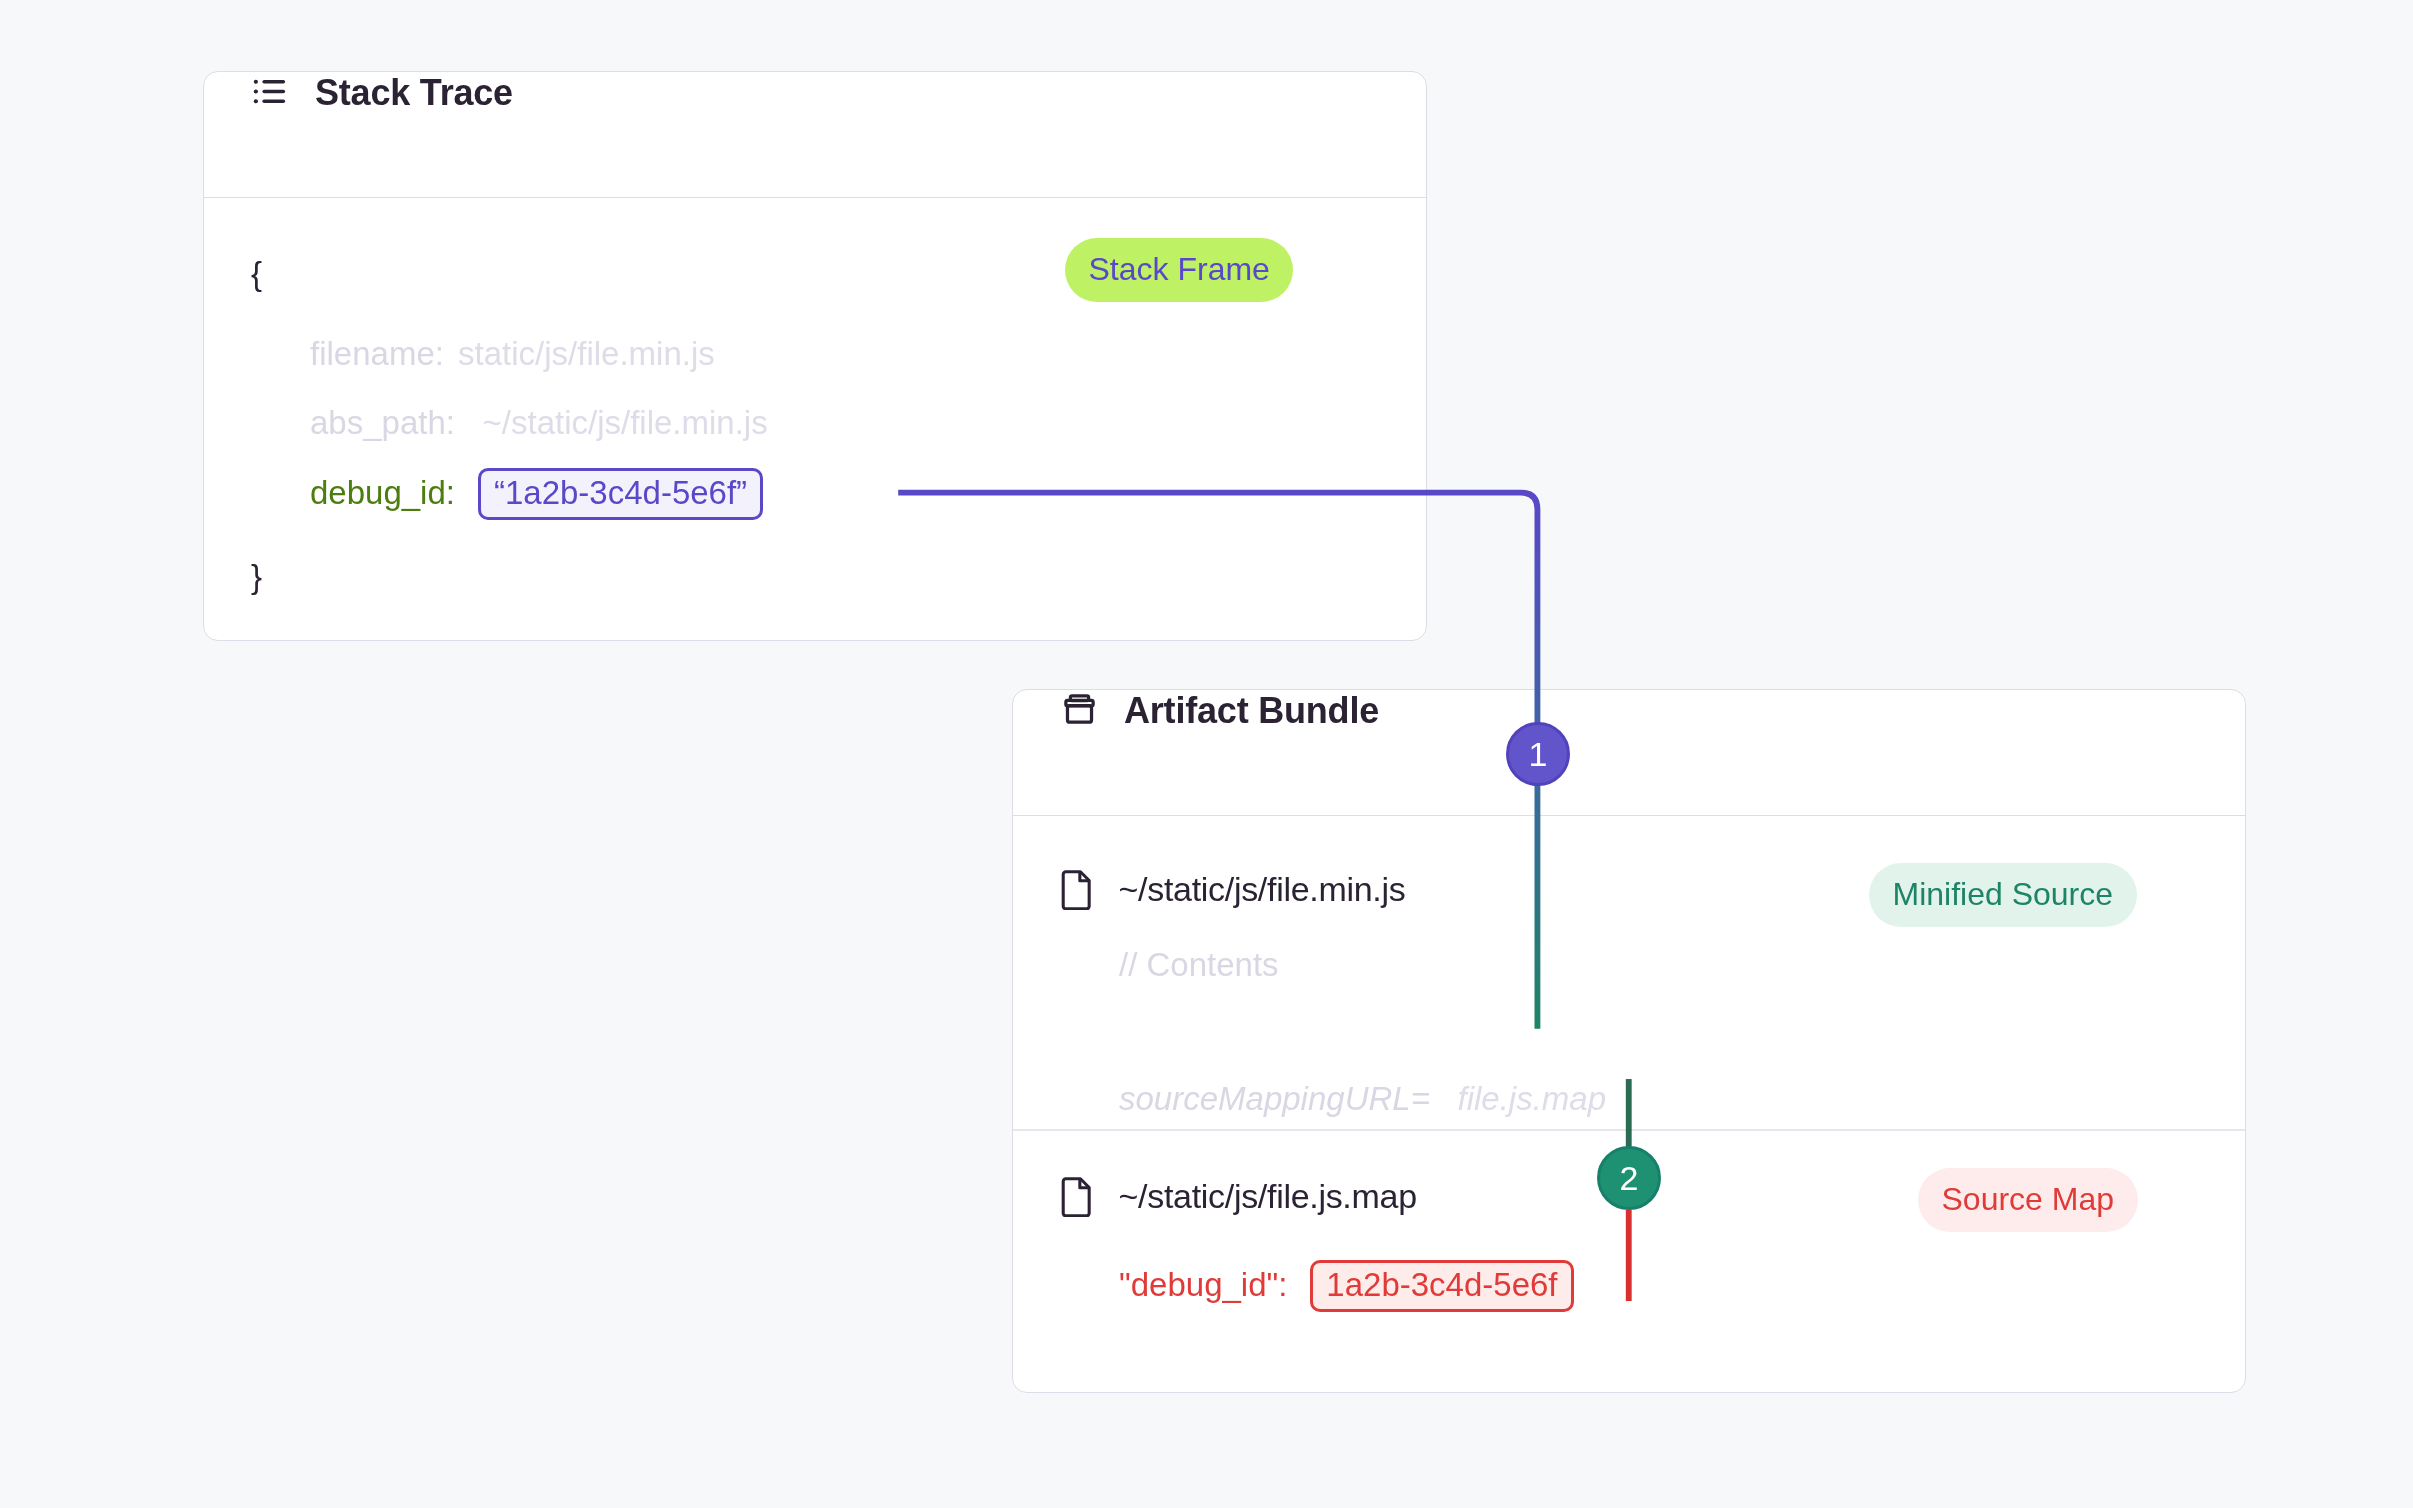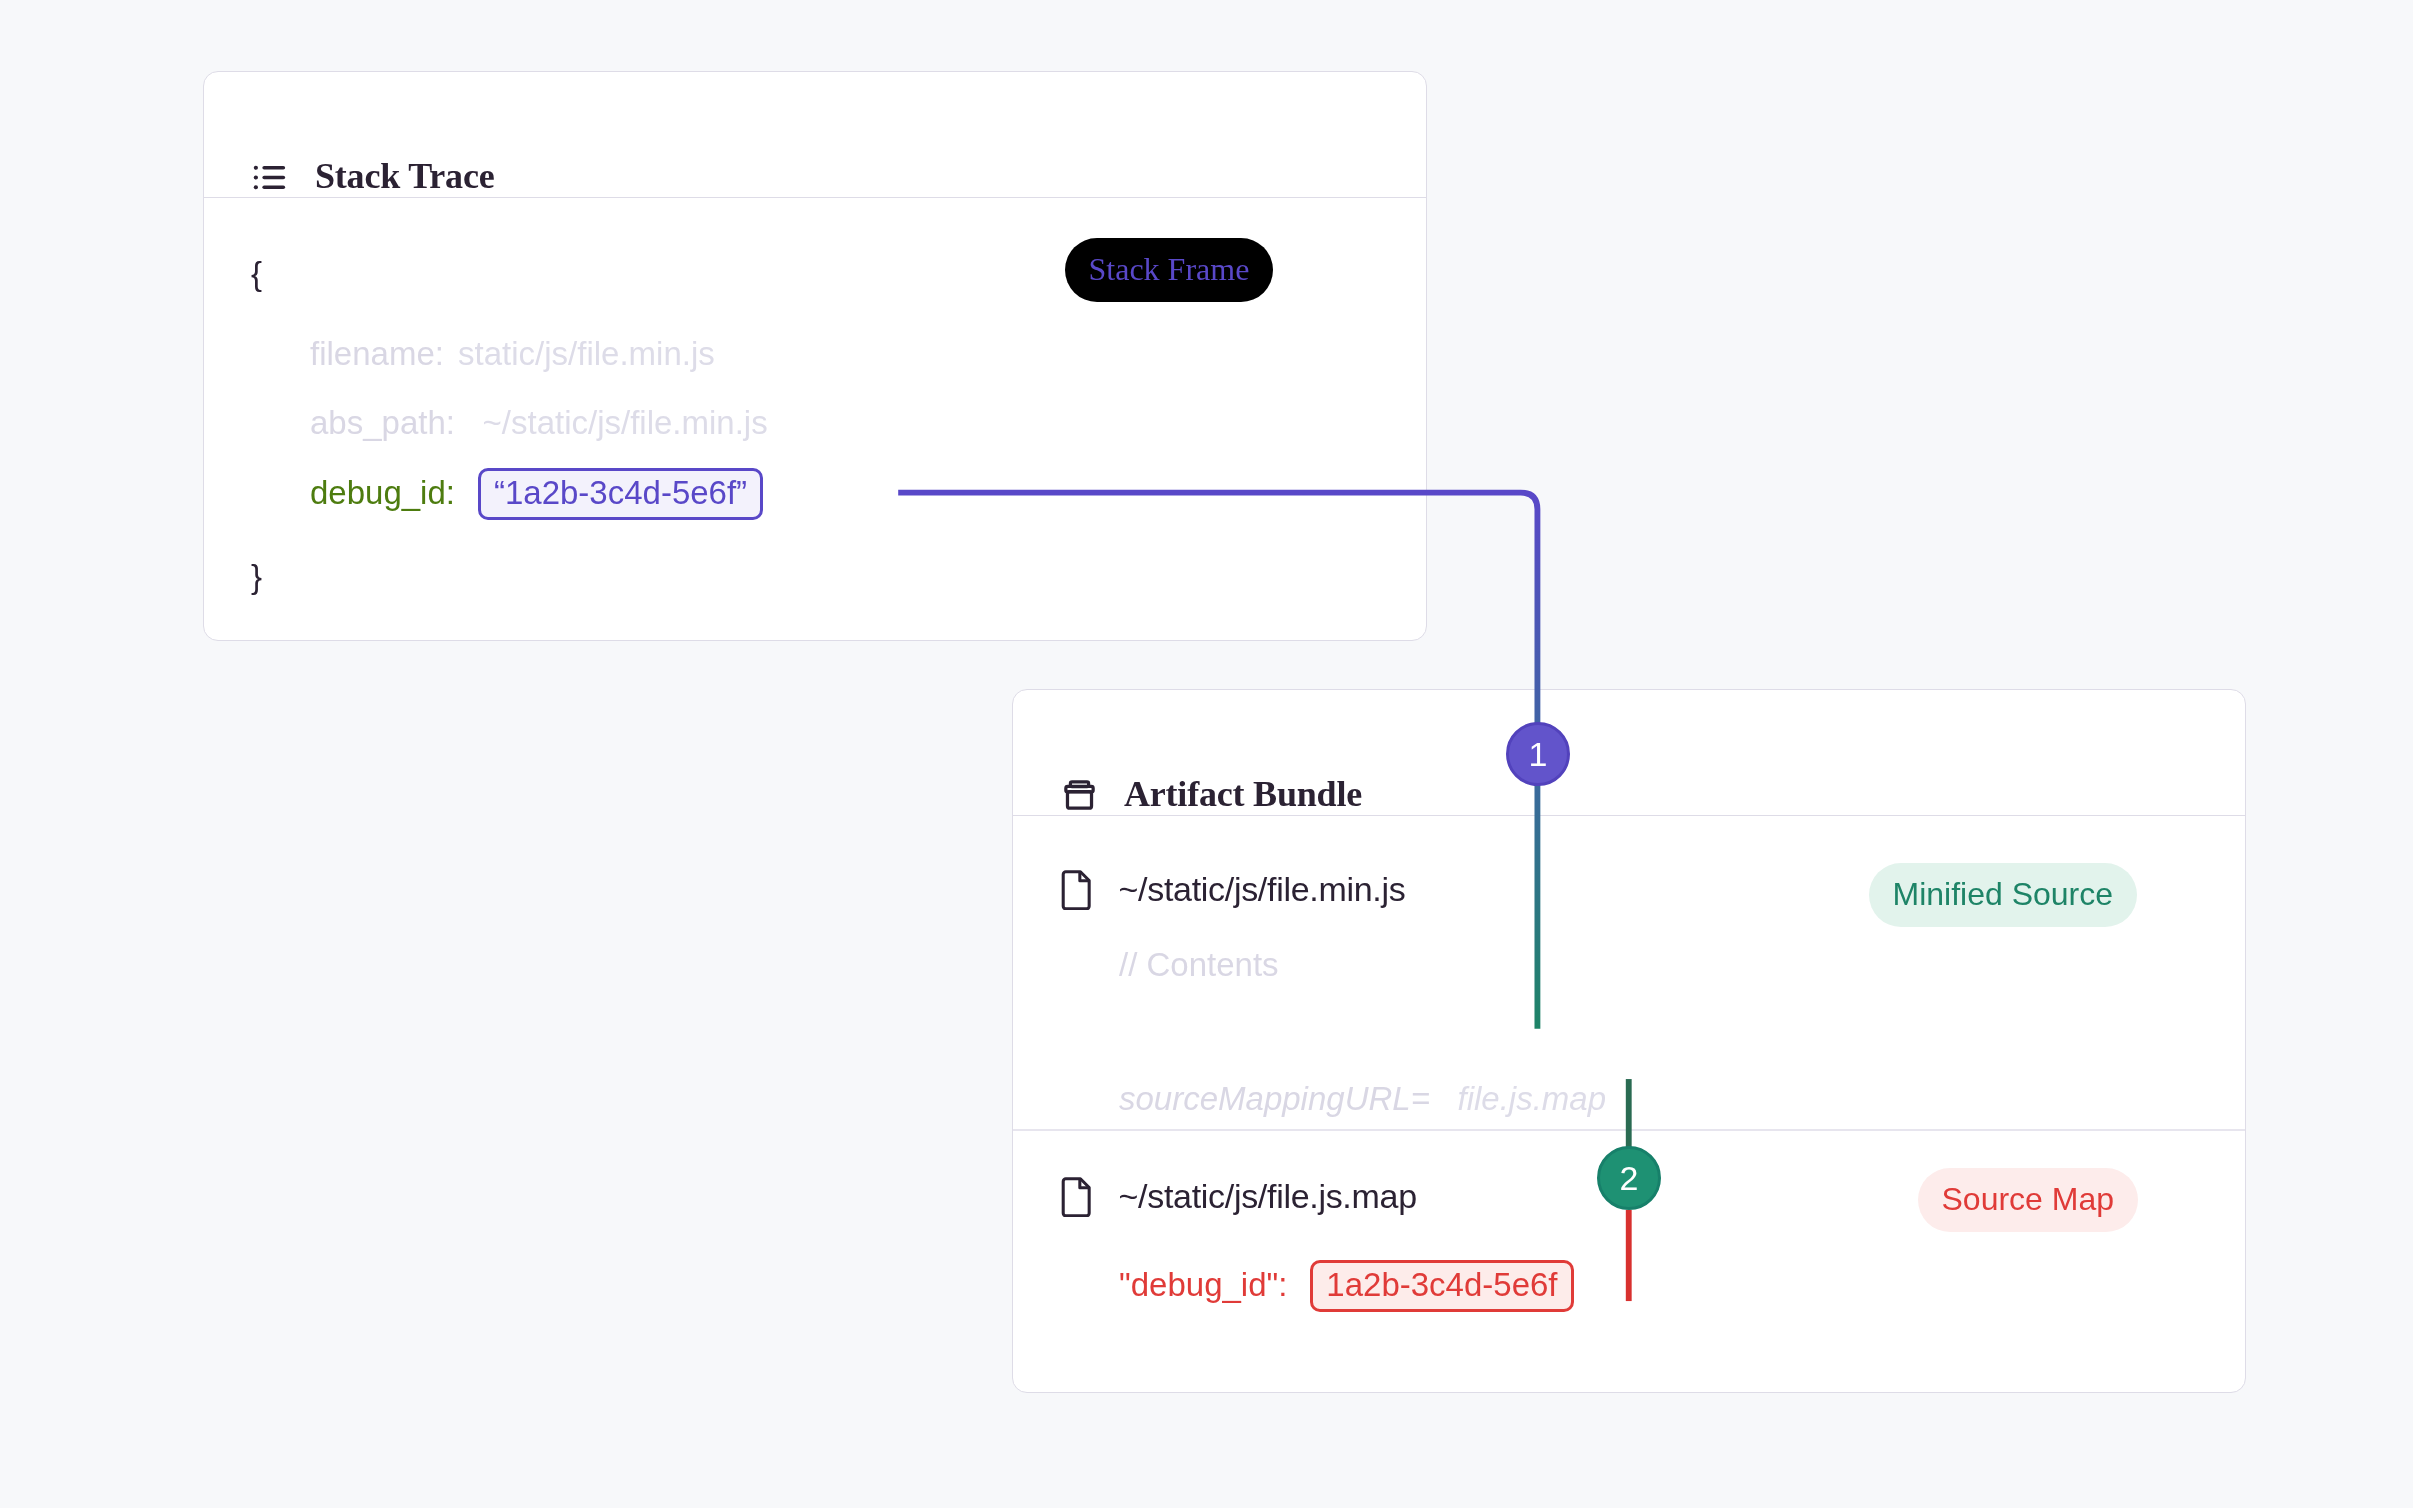--- a/index.html
+++ b/index.html
@@ -26,26 +26,25 @@
   .card {
     position: absolute;
     background: #FFFFFF;
     border: 1.7px solid #DEDCE7;
     border-radius: 15px;
     box-sizing: border-box;
     z-index: 3;
   }
   .card-header {
     display: flex;
-    align-items: flex-end;
+    align-items: flex-start;
     height: 126px;
     padding-left: 47px;
     border-bottom: 1.7px solid #DEDCE7;
     box-sizing: border-box;
-    font-family: Liberation Serif, serif;
   }
   .card-title {
     font-size: 36px;
     font-weight: bold;
     color: #2B2233;
     letter-spacing: -0.2px;
     margin-left: 25px;
     white-space: nowrap;
   }
   .hdr-icon {
@@ -85,21 +84,21 @@
   .kv-val-faint { color: #DDDCE8; }
 
   .pill {
     position: absolute;
     border-radius: 837px;
     font-size: 32px;
     line-height: 1;
     padding: 15px 23.5px 17px 23.5px;
     white-space: nowrap;
   }
-  .pill-purple { background: #000000; color: #5948C8; font-family: Liberation Serif, serif; }
+  .pill-purple { background: #bef264; color: #5948C8; }
   .pill-green  { background: #E2F3EC; color: #1E8467; }
   .pill-red    { background: #FDECEB; color: #E03B38; }
 
   
   .chip {
     display: inline-block;
     border-radius: 10px;
     border: 3.4px solid;
     padding: 5px 13.4px 8.4px 13.4px;
     box-sizing: border-box;

